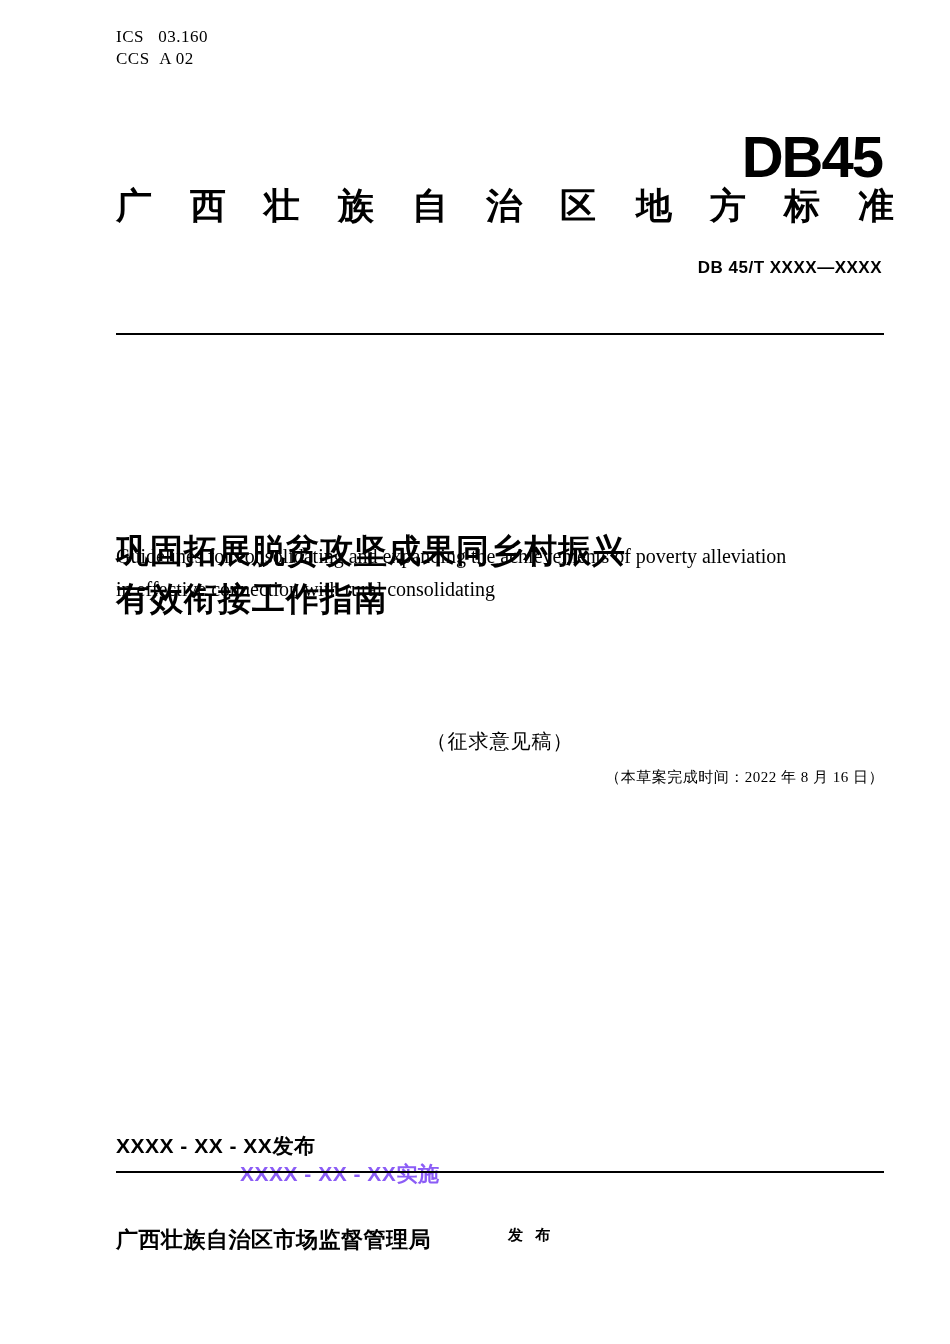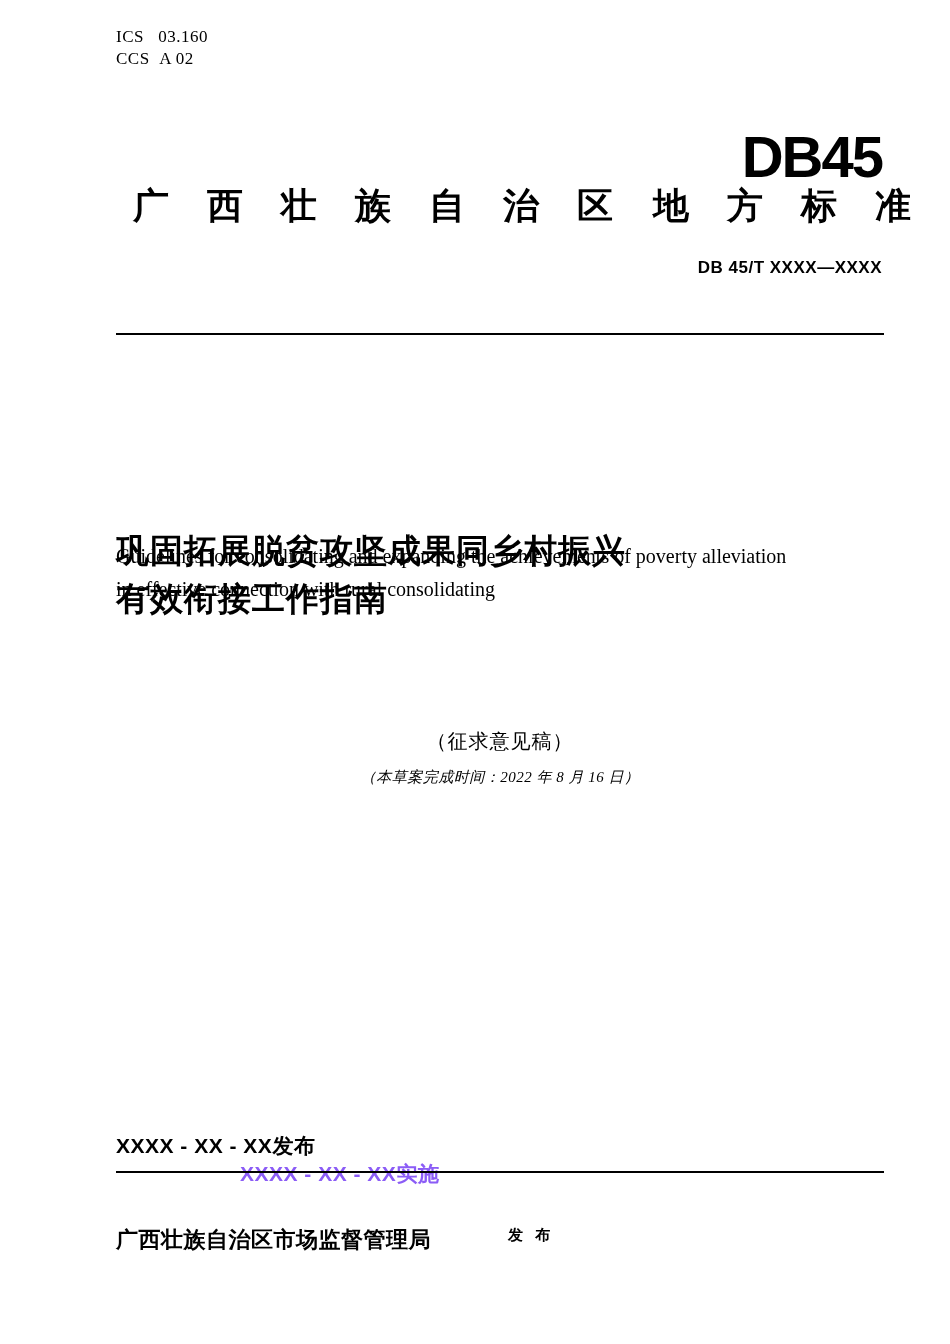--- a/index.html
+++ b/index.html
@@ -52,21 +52,20 @@
   .gx-header {
     position: absolute;
     left: 112px;
     top: 182px;
     width: 770px;
     font-family: "Liberation Sans", sans-serif;
     font-size: 36px;
     font-weight: bold;
     letter-spacing: 14px;
     white-space: nowrap;
-    margin-left: 17px;
   }
   .gx-header .spacer { display: inline-block; width: 26px; }
 
   
   .std-no {
     position: absolute;
     right: 72px;
     top: 258px;
     font-family: "Liberation Sans", sans-serif;
     font-size: 17px;
@@ -126,25 +125,24 @@
     text-align: center;
     font-family: "Liberation Serif", serif;
     font-size: 20px;
     letter-spacing: 1px;
   }
   .draft-date {
     position: absolute;
     left: 112px;
     top: 768px;
     width: 768px;
-    text-align: center;
+    text-align: right;
     font-family: "Liberation Serif", serif;
     font-size: 15px;
     letter-spacing: 0.5px;
-    font-style: italic;
   }
 
   
   .publish-date {
     position: absolute;
     left: 112px;
     top: 1132px;
     font-family: "Liberation Sans", sans-serif;
     font-size: 21px;
     font-weight: bold;

